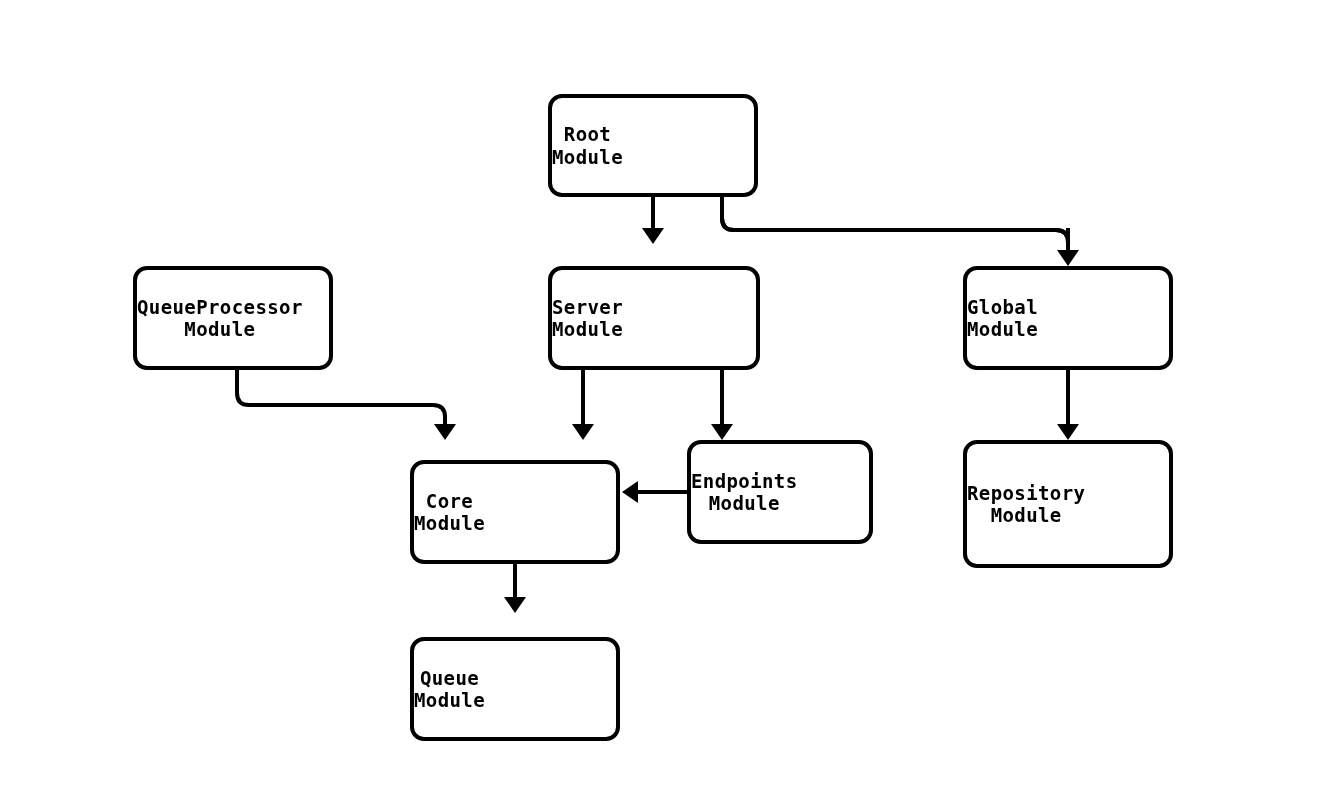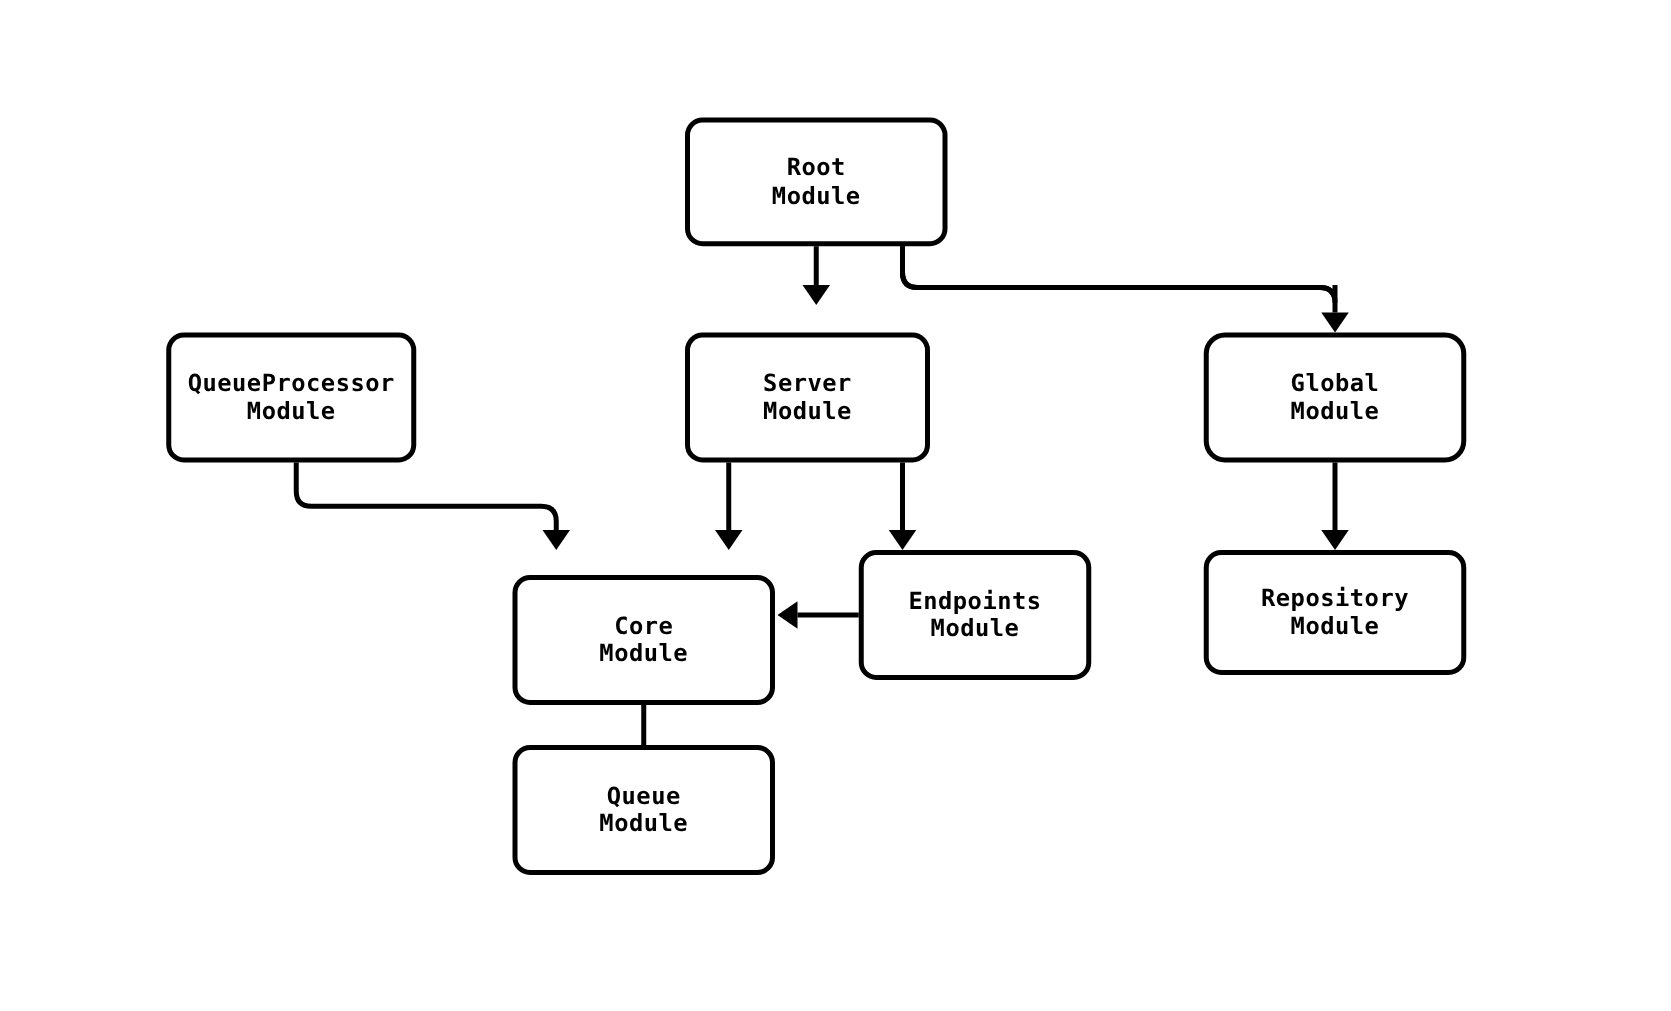--- a/index.html
+++ b/index.html
@@ -27,21 +27,21 @@
     pointer-events: none;
   }
   .node {
     position: absolute;
     box-sizing: border-box;
     background: #ffffff;
     border: 4px solid #000000;
     border-radius: 14px;
     display: flex;
     align-items: center;
-    justify-content: center;
+    justify-content: flex-start;
     z-index: 2;
   }
   .node-label {
     font-family: "DejaVu Sans Mono", "Liberation Mono", monospace;
     font-size: 19px;
     font-weight: bold;
     line-height: 1.18;
     color: #000000;
     text-align: center;
     white-space: pre;
@@ -100,43 +100,43 @@
   <div class="node" style="left:548px; top:94px; width:210px; height:103px;">
     <span class="node-label">Root
 Module</span>
   </div>
 
   <div class="node" style="left:133px; top:266px; width:200px; height:104px;">
     <span class="node-label">QueueProcessor
 Module</span>
   </div>
 
-  <div class="node" style="left:548px; top:266px; width:196px; height:104px;">
+  <div class="node" style="left:548px; top:266px; width:212px; height:104px;">
     <span class="node-label">Server
 Module</span>
   </div>
 
-  <div class="node" style="left:963px; top:266px; width:210px; height:104px;border-radius:17px;">
+  <div class="node" style="left:963px; top:266px; width:210px; height:104px;">
     <span class="node-label">Global
 Module</span>
   </div>
 
   <div class="node" style="left:410px; top:440px; width:210px; height:104px;margin-top:20px;">
     <span class="node-label">Core
 Module</span>
   </div>
 
   <div class="node" style="left:687px; top:440px; width:186px; height:104px;">
     <span class="node-label">Endpoints
 Module</span>
   </div>
 
-  <div class="node" style="left:963px; top:440px; width:210px; height:100px;">
+  <div class="node" style="left:963px; top:440px; width:210px; height:128px;">
     <span class="node-label">Repository
 Module</span>
   </div>
 
-  <div class="node" style="left:410px; top:596px; width:210px; height:104px;">
+  <div class="node" style="left:410px; top:637px; width:210px; height:104px;">
     <span class="node-label">Queue
 Module</span>
   </div>
 
 </div>
 
 </body></html>

